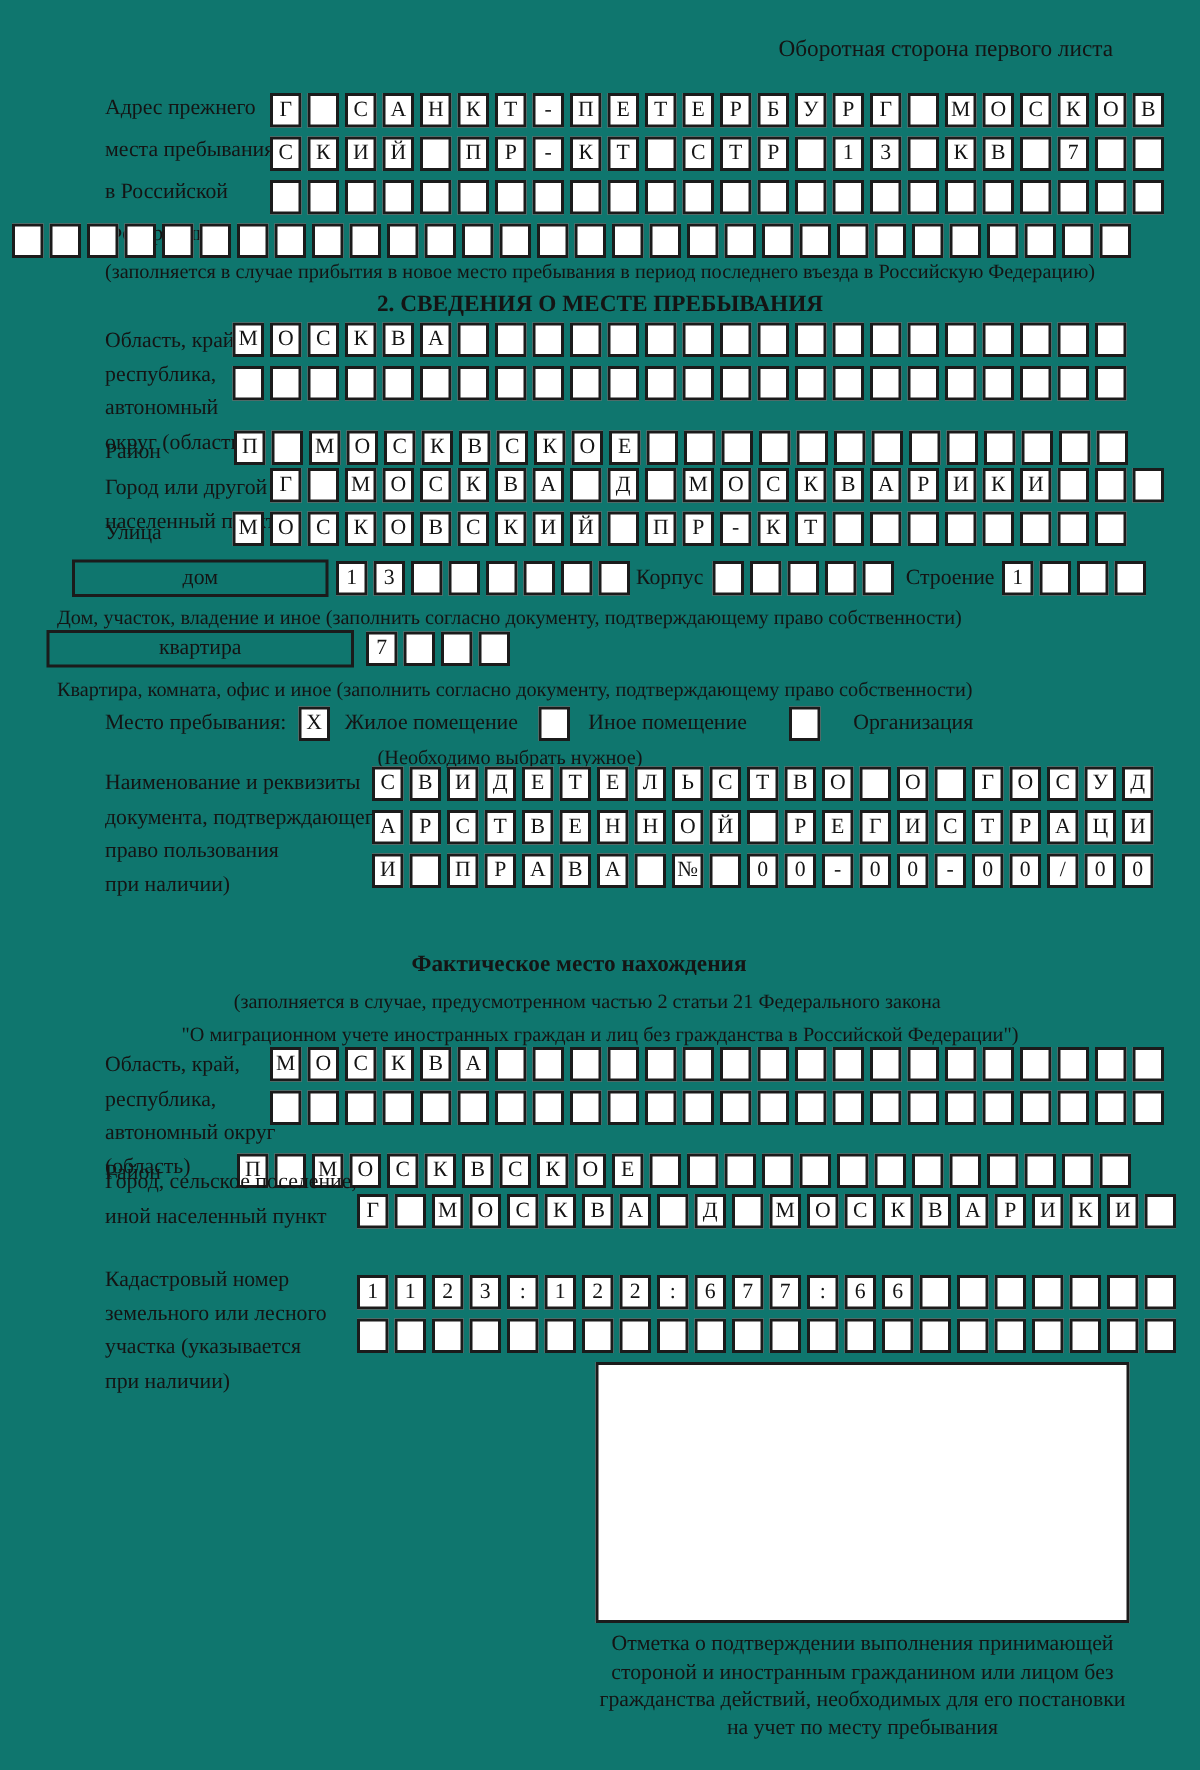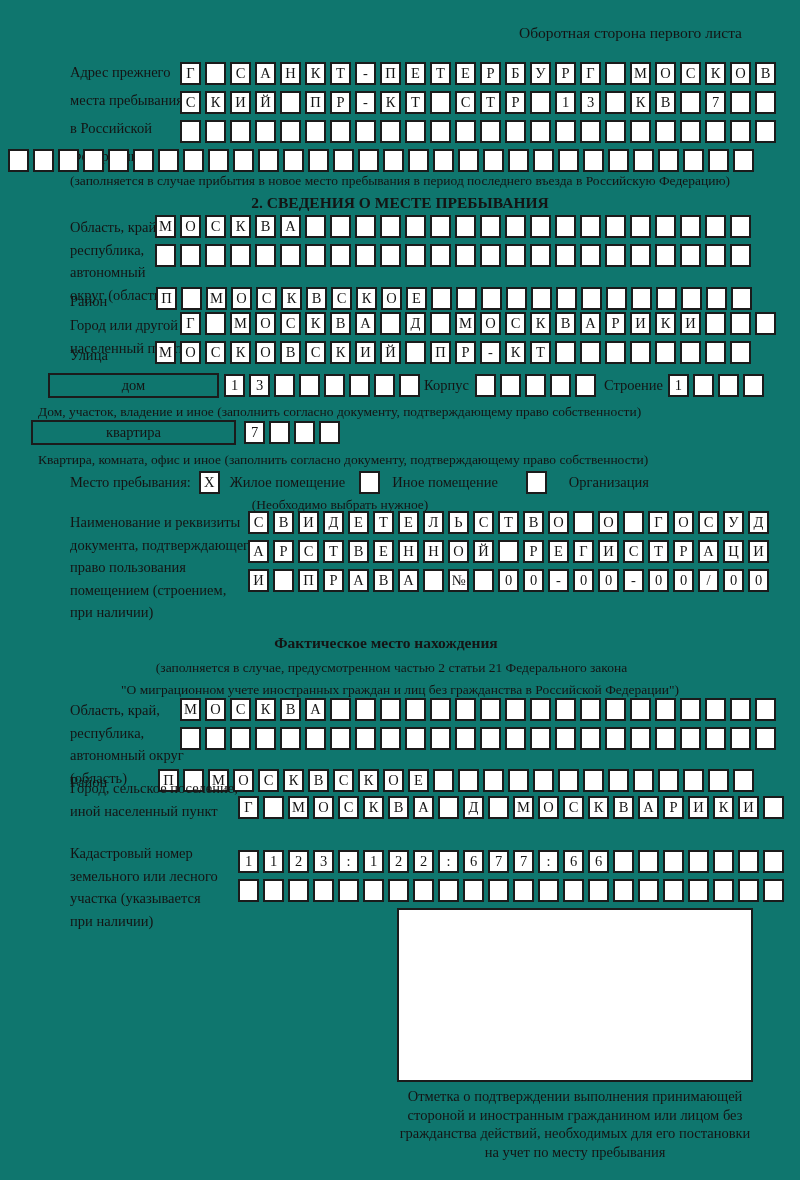--- a/index.html
+++ b/index.html
@@ -349,21 +349,20 @@
     <span class="inline-lbl" style="margin-left:8px;margin-right:28px;">Иное помещение</span>
     <span class="cell"></span>
     <span class="inline-lbl" style="margin-left:18px;">Организация</span>
   </div>
   <div class="abs caption center" style="left:75px;top:497px;width:530px;">(Необходимо выбрать нужное)</div>
 
   <div class="abs lbl" style="left:70px;top:511px;">
       <div>Наименование и реквизиты</div>
       <div>документа, подтверждающего</div>
       <div>право пользования</div>
-      <div>помещением (строением,</div>
       <div>при наличии)</div>
     </div>
   <div class="abs" style="left:248px;top:511px;">
     <div class="cellrow rowgap">
         <span class="cell">С</span>
         <span class="cell">В</span>
         <span class="cell">И</span>
         <span class="cell">Д</span>
         <span class="cell">Е</span>
         <span class="cell">Т</span>

